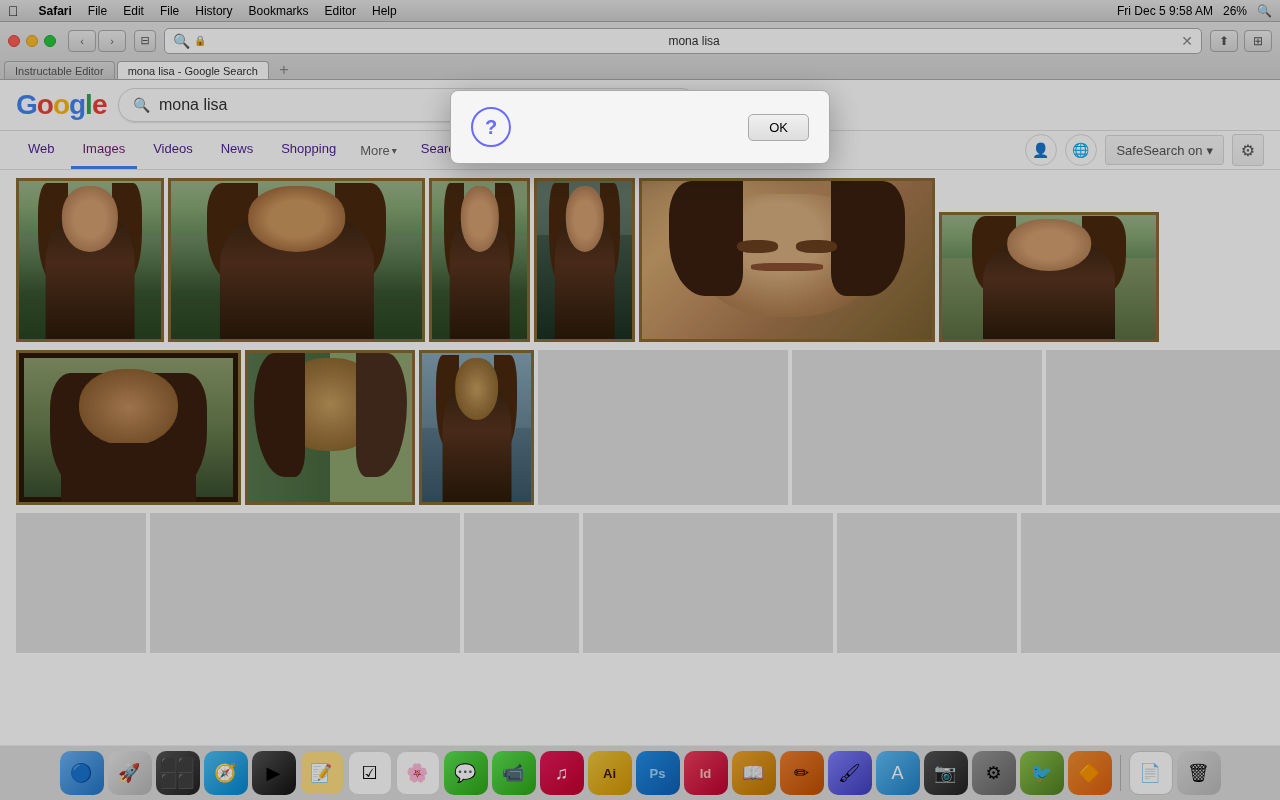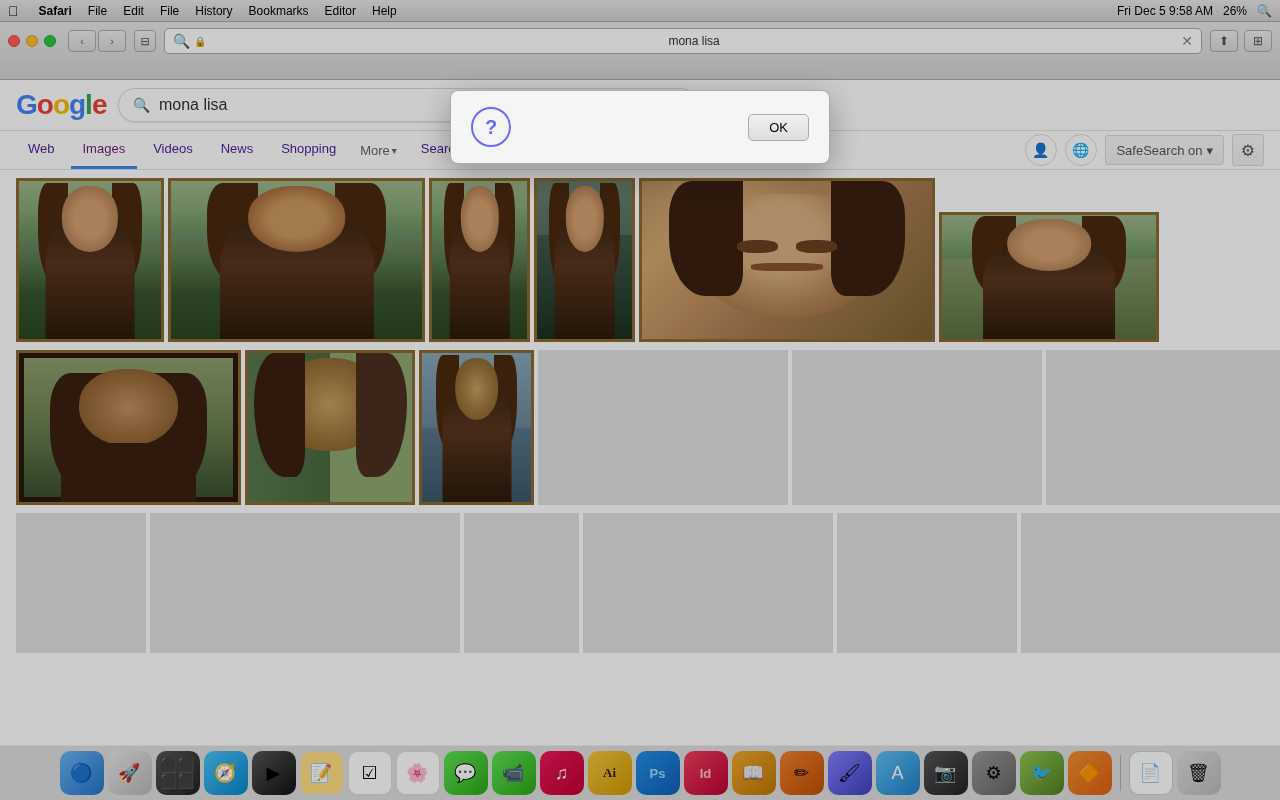--- a/index.html
+++ b/index.html
@@ -470,20 +470,25 @@
       <span class="search-icon">🔍</span>
       <span class="url-lock">🔒</span>
       <span class="url-text">mona lisa</span>
       <span class="url-clear">✕</span>
     </div>
     <div class="browser-actions">
       <div class="browser-action-btn">⬆</div>
       <div class="browser-action-btn">⊞</div>
     </div>
   </div>
+  <div class="tab-bar">
+    <div class="tab">Instructable Editor</div>
+    <div class="tab active">mona lisa - Google Search</div>
+    <div class="tab-add">+</div>
+  </div>
 </div>
 
 <div class="google-page">
 
   <div class="google-header">
     <div class="google-logo">
       <span class="logo-blue">G</span><span class="logo-red">o</span><span class="logo-yellow">o</span><span class="logo-blue">g</span><span class="logo-green">l</span><span class="logo-red">e</span>
     </div>
     <div class="google-search-bar">
       <span class="search-icon">🔍</span>
@@ -659,21 +664,21 @@
   <div class="dock-item" style="background:linear-gradient(135deg,#5de454,#2ca816);border-radius:10px;">
     <span style="font-size:18px;">💬</span>
   </div>
   <div class="dock-item" style="background:linear-gradient(135deg,#5de454,#2ca816);border-radius:10px;">
     <span style="font-size:18px;">📹</span>
   </div>
   <div class="dock-item" style="background:linear-gradient(135deg,#e8195b,#c4002f);border-radius:10px;">
     <span style="font-size:18px;color:white;">♫</span>
   </div>
   <div class="dock-item" style="background:linear-gradient(135deg,#f0c840,#d49800);border-radius:10px;">
-    <span style="font-size:13px;font-weight:bold;color:#3a1a00;font-family:Liberation Serif, serif;">Ai</span>
+    <span style="font-size:13px;font-weight:bold;color:#3a1a00;">Ai</span>
   </div>
   <div class="dock-item" style="background:linear-gradient(135deg,#2090e8,#1060b8);border-radius:10px;">
     <span style="font-size:13px;font-weight:bold;color:#a0d8ff;">Ps</span>
   </div>
   <div class="dock-item" style="background:linear-gradient(135deg,#f04060,#c00030);border-radius:10px;">
     <span style="font-size:13px;font-weight:bold;color:#ffc0c0;">Id</span>
   </div>
   <div class="dock-item" style="background:linear-gradient(135deg,#f0a830,#c07800);border-radius:10px;">
     <span style="font-size:18px;">📖</span>
   </div>

